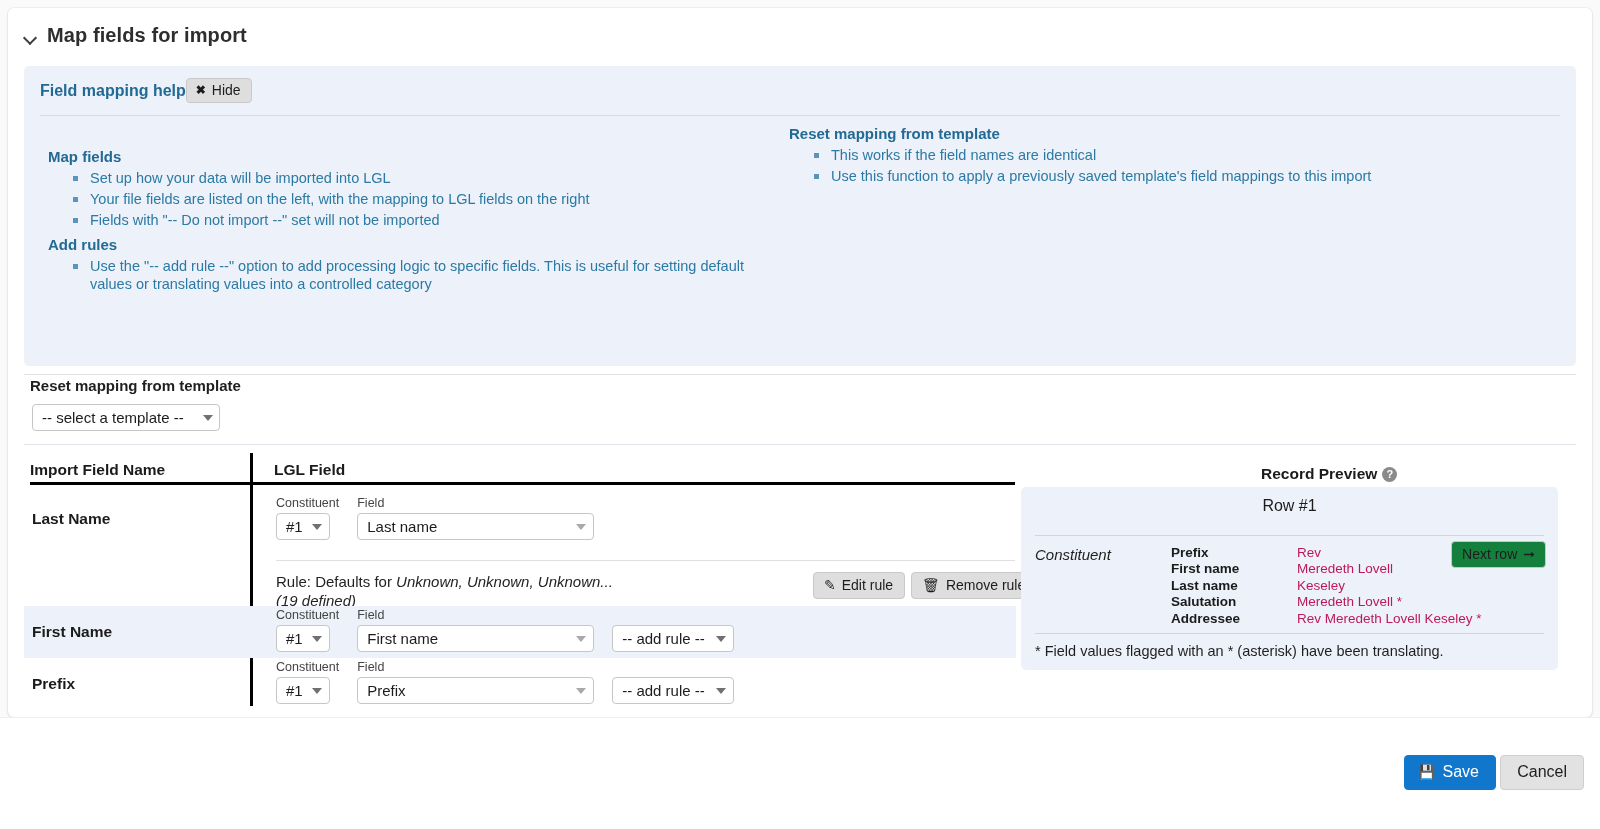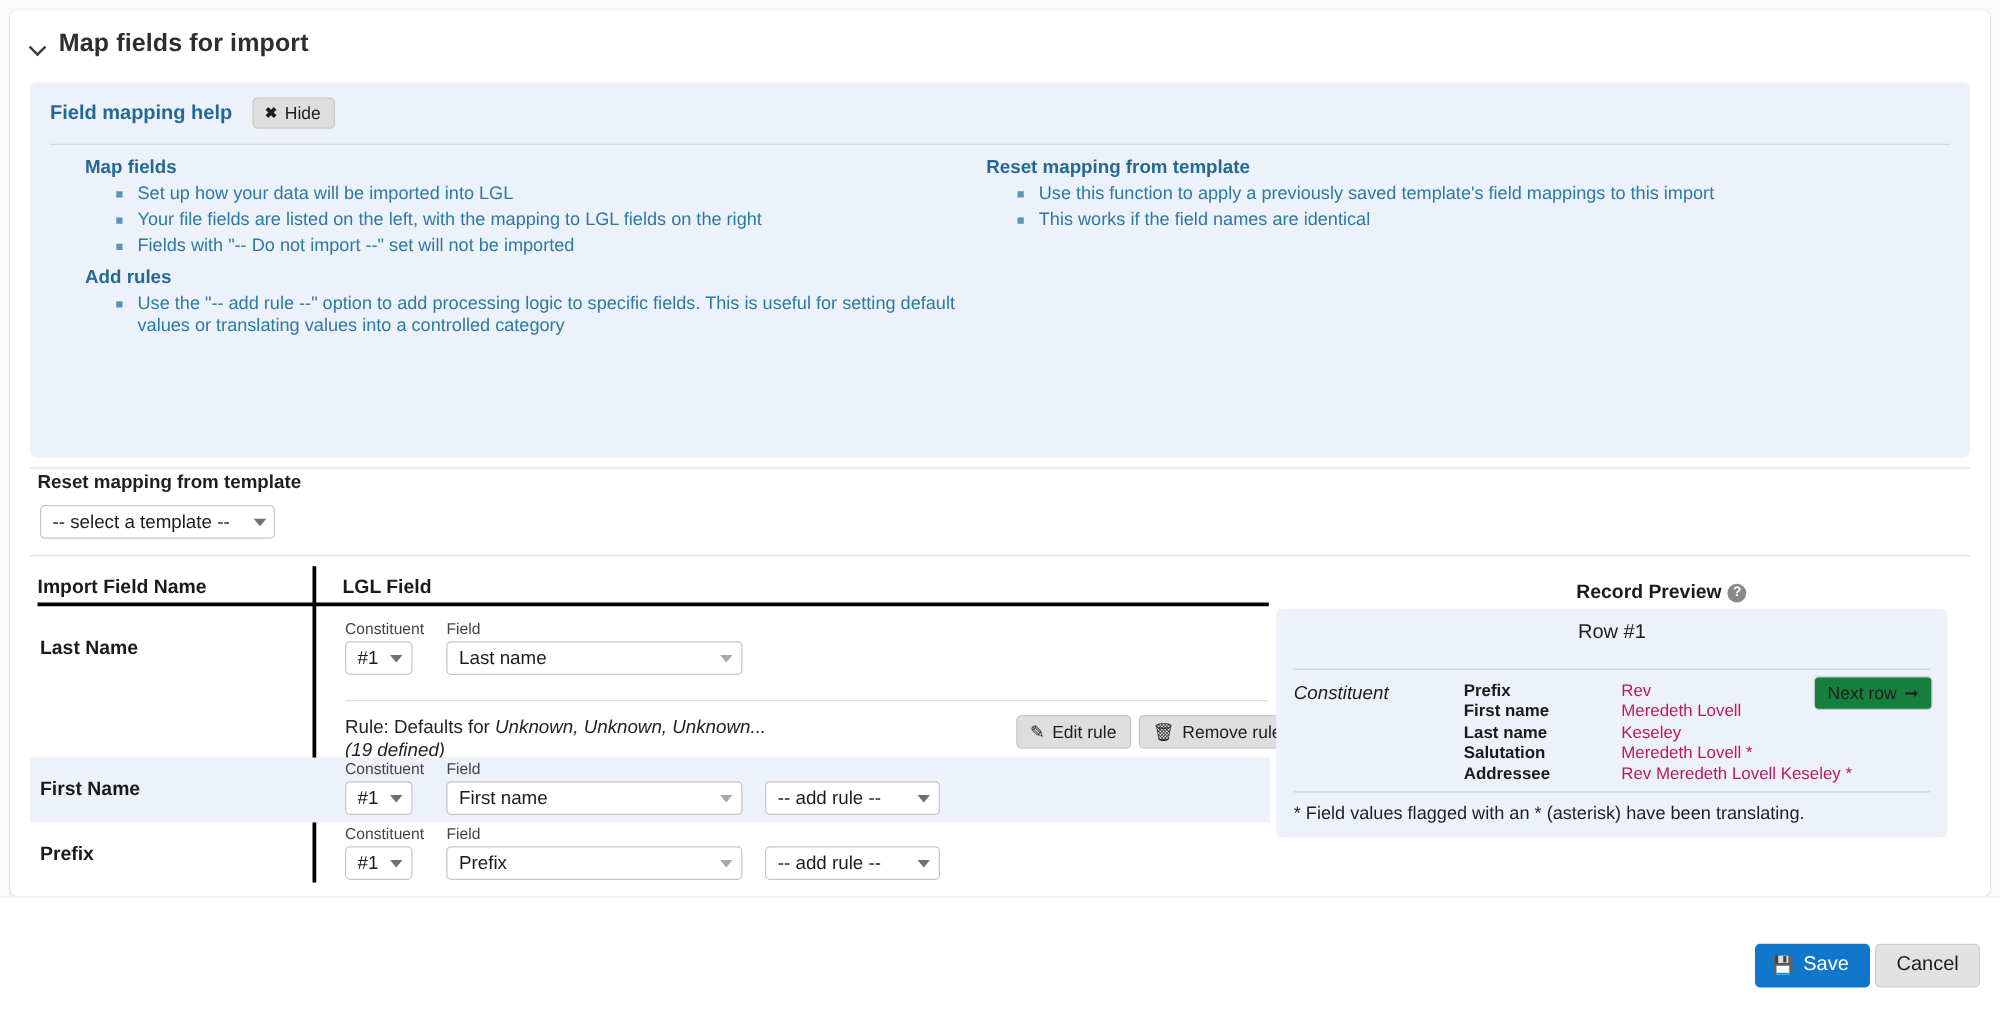--- a/index.html
+++ b/index.html
@@ -54,21 +54,20 @@
   
   .help {
     position: absolute;
     left: 16px; top: 58px;
     width: 1552px; height: 300px;
     background: #edf1fa;
     border-radius: 5px;
   }
   .help-head {
     display: flex; align-items: center;
-    gap: 16px;
     padding: 12px 0 0 16px;
   }
   .help-title {
     font-size: 16px; font-weight: bold; color: #226a94;
   }
   .btn-hide {
     display: inline-flex; align-items: center; gap: 6px;
     background: #dedede;
     border: 1px solid #c9c9c9;
     border-radius: 4px;
@@ -84,21 +83,21 @@
     left: 16px; top: 49px;
     width: 1520px; height: 1px;
     background: #d5dcea;
   }
   .help-cols {
     position: absolute;
     left: 0; top: 52px;
     width: 100%;
     display: flex;
   }
-  .help-col-left { width: 765px; padding-left: 28px; }
+  .help-col-left { width: 765px; padding-left: 8px; margin-top: 23px; }
   .help-col-right { width: 770px; padding-left: 0px; }
   .help-h {
     font-size: 15px; font-weight: bold;
     color: #226a94;
     margin: 7px 0 4px 16px;
   }
   .help-col-right .help-h { margin-left: 0px; }
   ul.help-list {
     list-style: none;
     margin: 0 0 0 16px; padding: 0;
@@ -202,21 +201,21 @@
     border-radius: 4px;
     height: 27px;
     display: flex; align-items: center;
     padding: 0 7px 0 9px;
     font-size: 15px; color: #1c1c1c;
     cursor: pointer;
   }
   .sel .lbl { flex: 1 1 auto; white-space: nowrap; overflow: hidden; }
   .sel.constituent { width: 54px; }
   .sel.field { width: 237px; }
-  .sel.addrule { width: 140px; }
+  .sel.addrule { width: 122px; }
   .sel.field .caret { border-top-color: #a9a9a9; }
   .row-sep {
     position: absolute;
     height: 1px; background: #e0e0e0;
   }
   .rule-line {
     position: absolute;
     font-size: 15px; color: #232323; line-height: 19px;
   }
   .rule-line i { font-style: italic; }
@@ -370,22 +369,22 @@
             <li>Fields with "-- Do not import --" set will not be imported</li>
           </ul>
           <div class="help-h">Add rules</div>
           <ul class="help-list">
             <li>Use the "-- add rule --" option to add processing logic to specific fields. This is useful for setting default values or translating values into a controlled category</li>
           </ul>
         </div>
         <div class="help-col-right">
           <div class="help-h">Reset mapping from template</div>
           <ul class="help-list">
+            <li>This works if the field names are identical</li>
             <li>Use this function to apply a previously saved template's field mappings to this import</li>
-            <li>This works if the field names are identical</li>
           </ul>
         </div>
       </div>
     </div>
 
     <div class="divider-light" style="top:366px"></div>
     <div class="reset-label">Reset mapping from template</div>
     <div class="select-template">
       <span class="lbl">-- select a template --</span>
       <span class="caret"></span>

